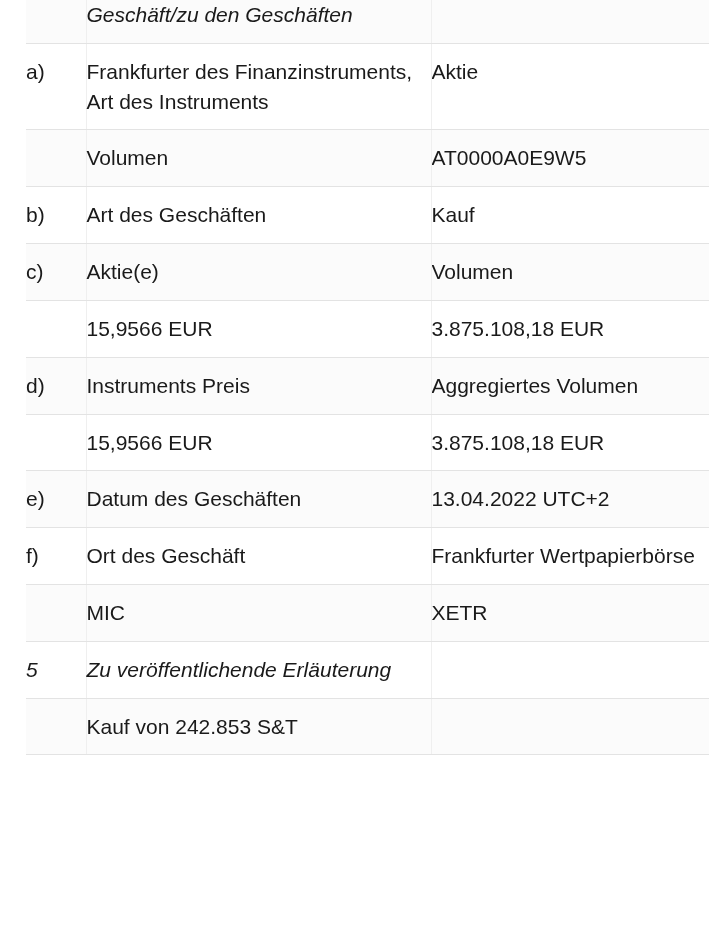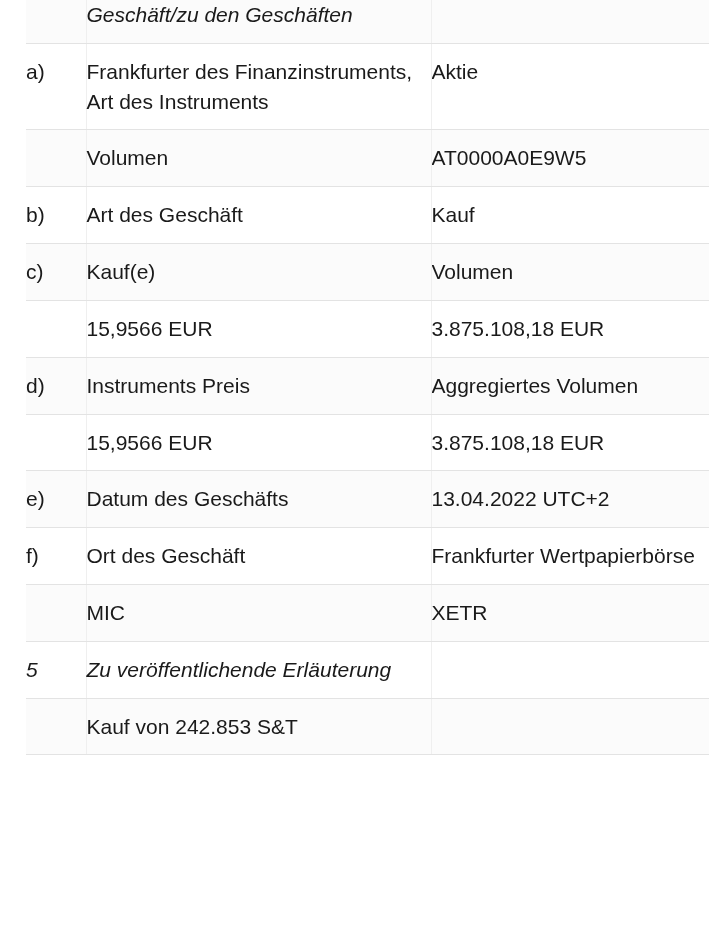--- a/index.html
+++ b/index.html
@@ -88,27 +88,27 @@
       </tr>
 
       <tr>
         <td class="idx"></td>
         <td class="label">Volumen</td>
         <td class="value">AT0000A0E9W5</td>
       </tr>
 
       <tr class="alt">
         <td class="idx">b)</td>
-        <td class="label">Art des Geschäft</td>
+        <td class="label">Art des Geschäften</td>
         <td class="value">Kauf</td>
       </tr>
 
       <tr>
         <td class="idx">c)</td>
-        <td class="label">Kauf(e)</td>
+        <td class="label">Aktie(e)</td>
         <td class="value">Volumen</td>
       </tr>
 
       <tr class="alt">
         <td class="idx"></td>
         <td class="label">15,9566 EUR</td>
         <td class="value">3.875.108,18 EUR</td>
       </tr>
 
       <tr>
@@ -118,21 +118,21 @@
       </tr>
 
       <tr class="alt">
         <td class="idx"></td>
         <td class="label">15,9566 EUR</td>
         <td class="value">3.875.108,18 EUR</td>
       </tr>
 
       <tr>
         <td class="idx">e)</td>
-        <td class="label">Datum des Geschäfts</td>
+        <td class="label">Datum des Geschäften</td>
         <td class="value">13.04.2022 UTC+2</td>
       </tr>
 
       <tr class="alt">
         <td class="idx">f)</td>
         <td class="label">Ort des Geschäft</td>
         <td class="value">Frankfurter Wertpapierbörse</td>
       </tr>
 
       <tr>

